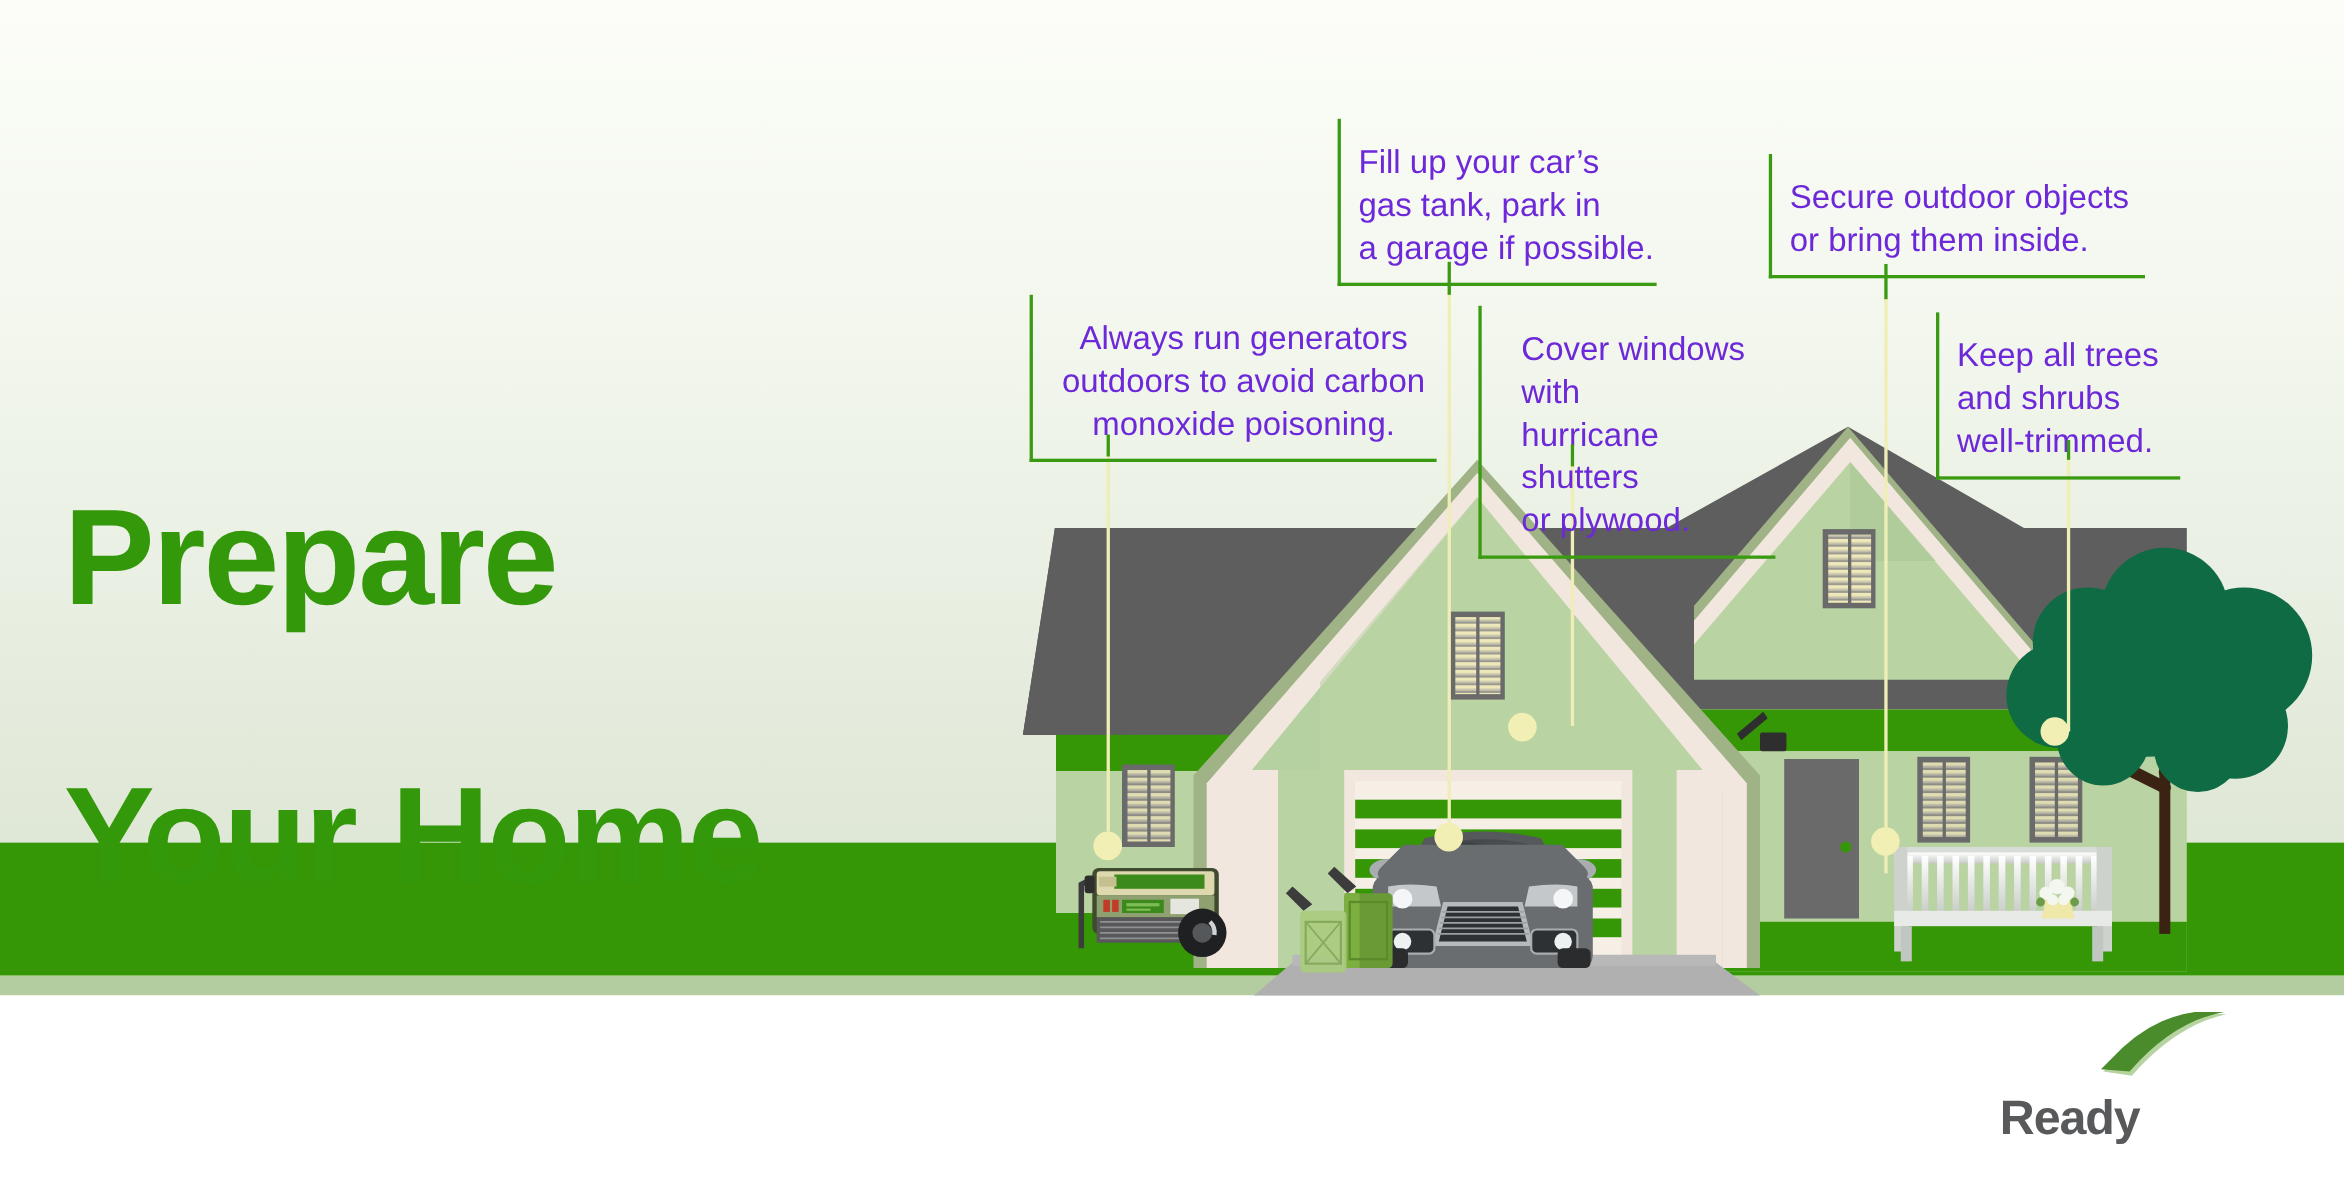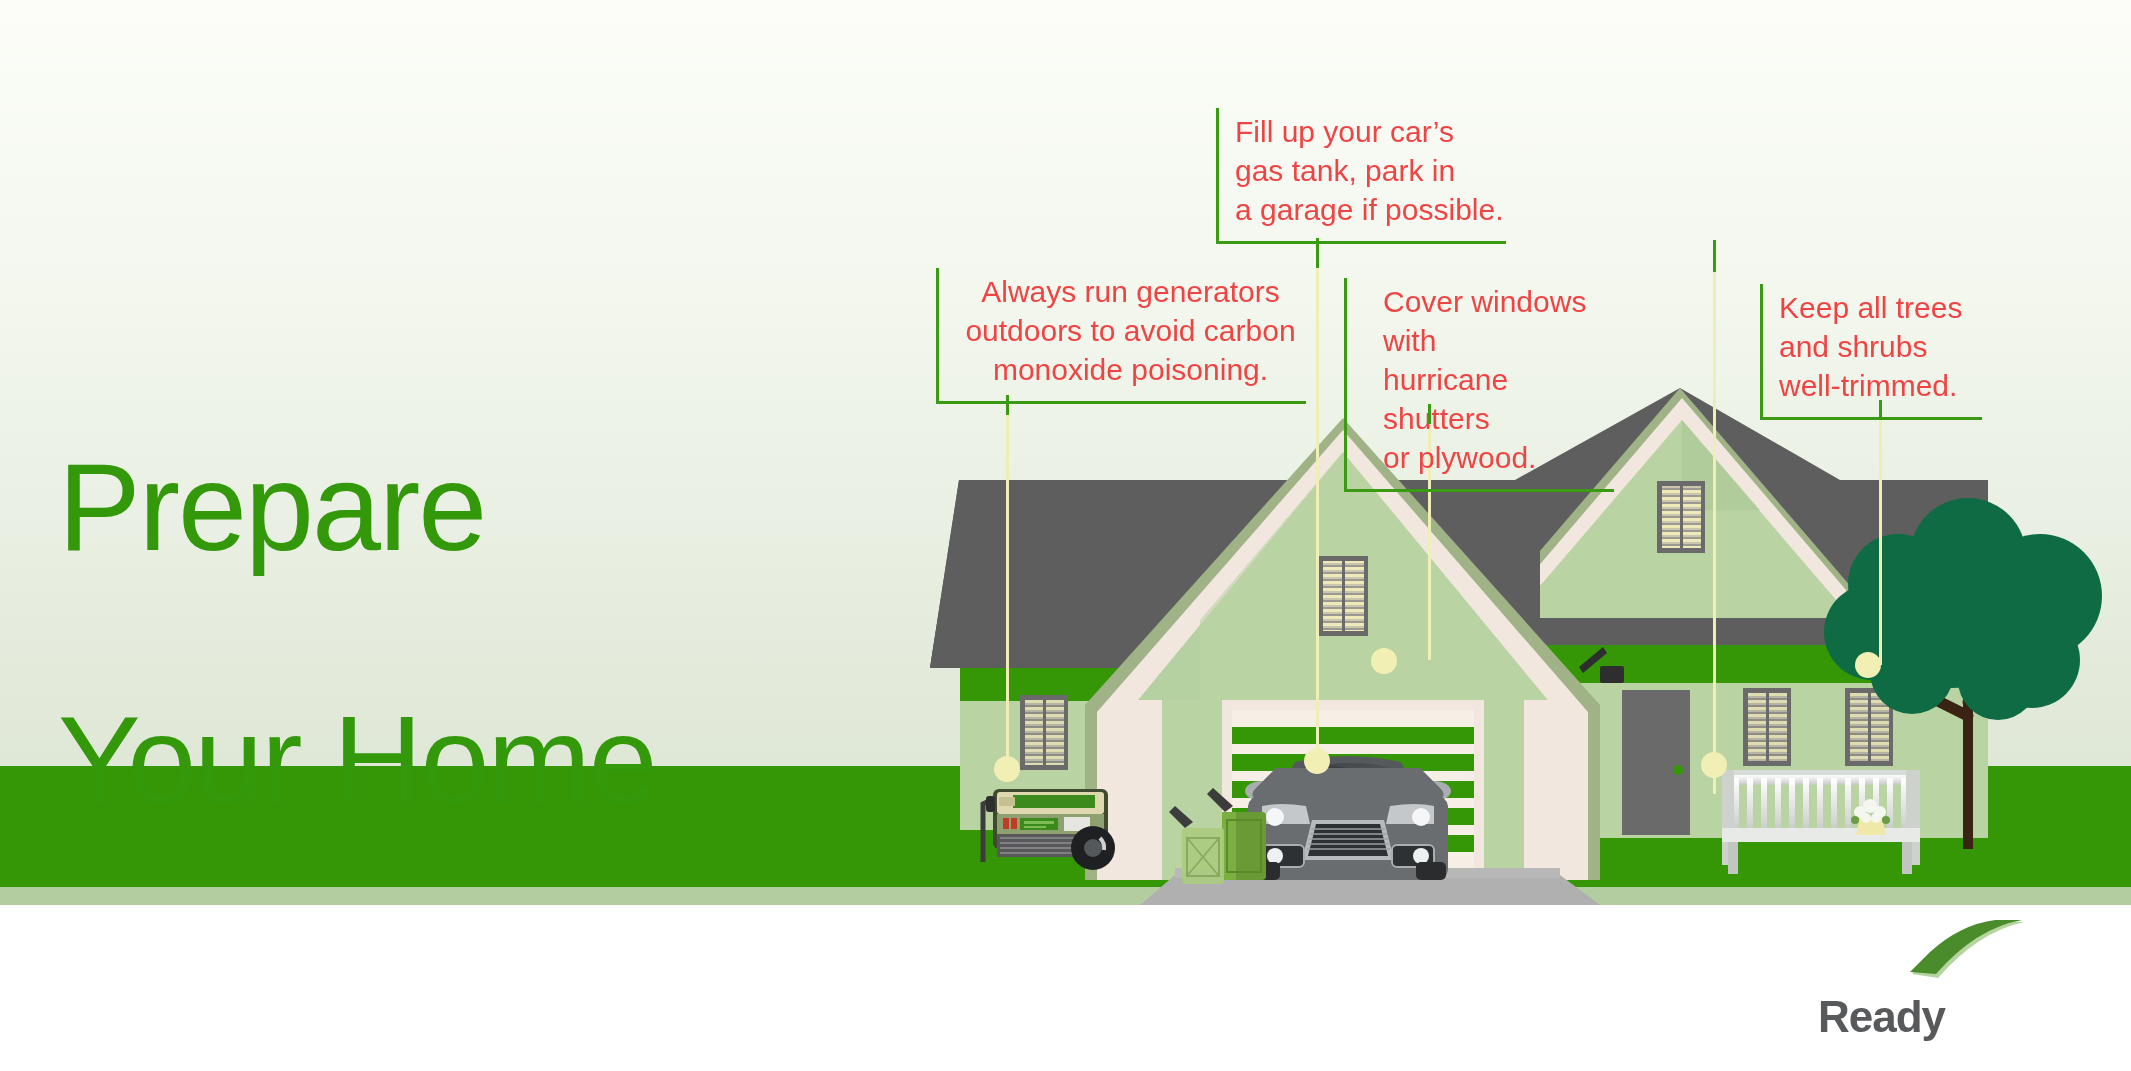--- a/index.html
+++ b/index.html
@@ -31,40 +31,41 @@
   }
   .white-base {
     position: absolute; left: 0; top: 905px; width: 2131px; height: 166px;
     background: #ffffff;
   }
 
   
   .title {
     position: absolute; left: 58px; top: 318px;
     font-size: 124px;
-    font-weight: 400;
+    font-weight: 700;
     line-height: 1.02;
     letter-spacing: -2px;
     color: #33980a;
     white-space: pre-line;
   }
 
   
   .callout {
     position: absolute;
     border-left: 3px solid #3a9a12;
     border-bottom: 3px solid #3a9a12;
     padding: 4px 0 12px 16px;
   }
   .callout .ctext {
     font-size: 30px;
     line-height: 1.3;
-    color: #ef4444;
+    color: #6d28d9;
     white-space: pre-line;
     font-weight: 400;
+    margin-top: 16px;
   }
   .leader {
     position: absolute;
     width: 3px;
     background: #3a9a12;
   }
 
   
   .ptr-line {
     position: absolute;
@@ -380,20 +381,24 @@
   </div>
   <div class="leader" style="left:1316px; top:238px; height:30px;"></div>
 
   <div class="callout" style="left:1344px; top:278px; width:270px;padding-left:36px;">
     <div class="ctext">Cover windows with
 hurricane shutters
 or plywood.</div>
   </div>
   <div class="leader" style="left:1428px; top:404px; height:20px;"></div>
 
+  <div class="callout" style="left:1608px; top:140px; width:342px;">
+    <div class="ctext">Secure outdoor objects
+or bring them inside.</div>
+  </div>
   <div class="leader" style="left:1713px; top:240px; height:32px;"></div>
 
   <div class="callout" style="left:1760px; top:284px; width:222px;">
     <div class="ctext">Keep all trees
 and shrubs
 well-trimmed.</div>
   </div>
   <div class="leader" style="left:1879px; top:400px; height:18px;"></div>
 
   <div class="title">

